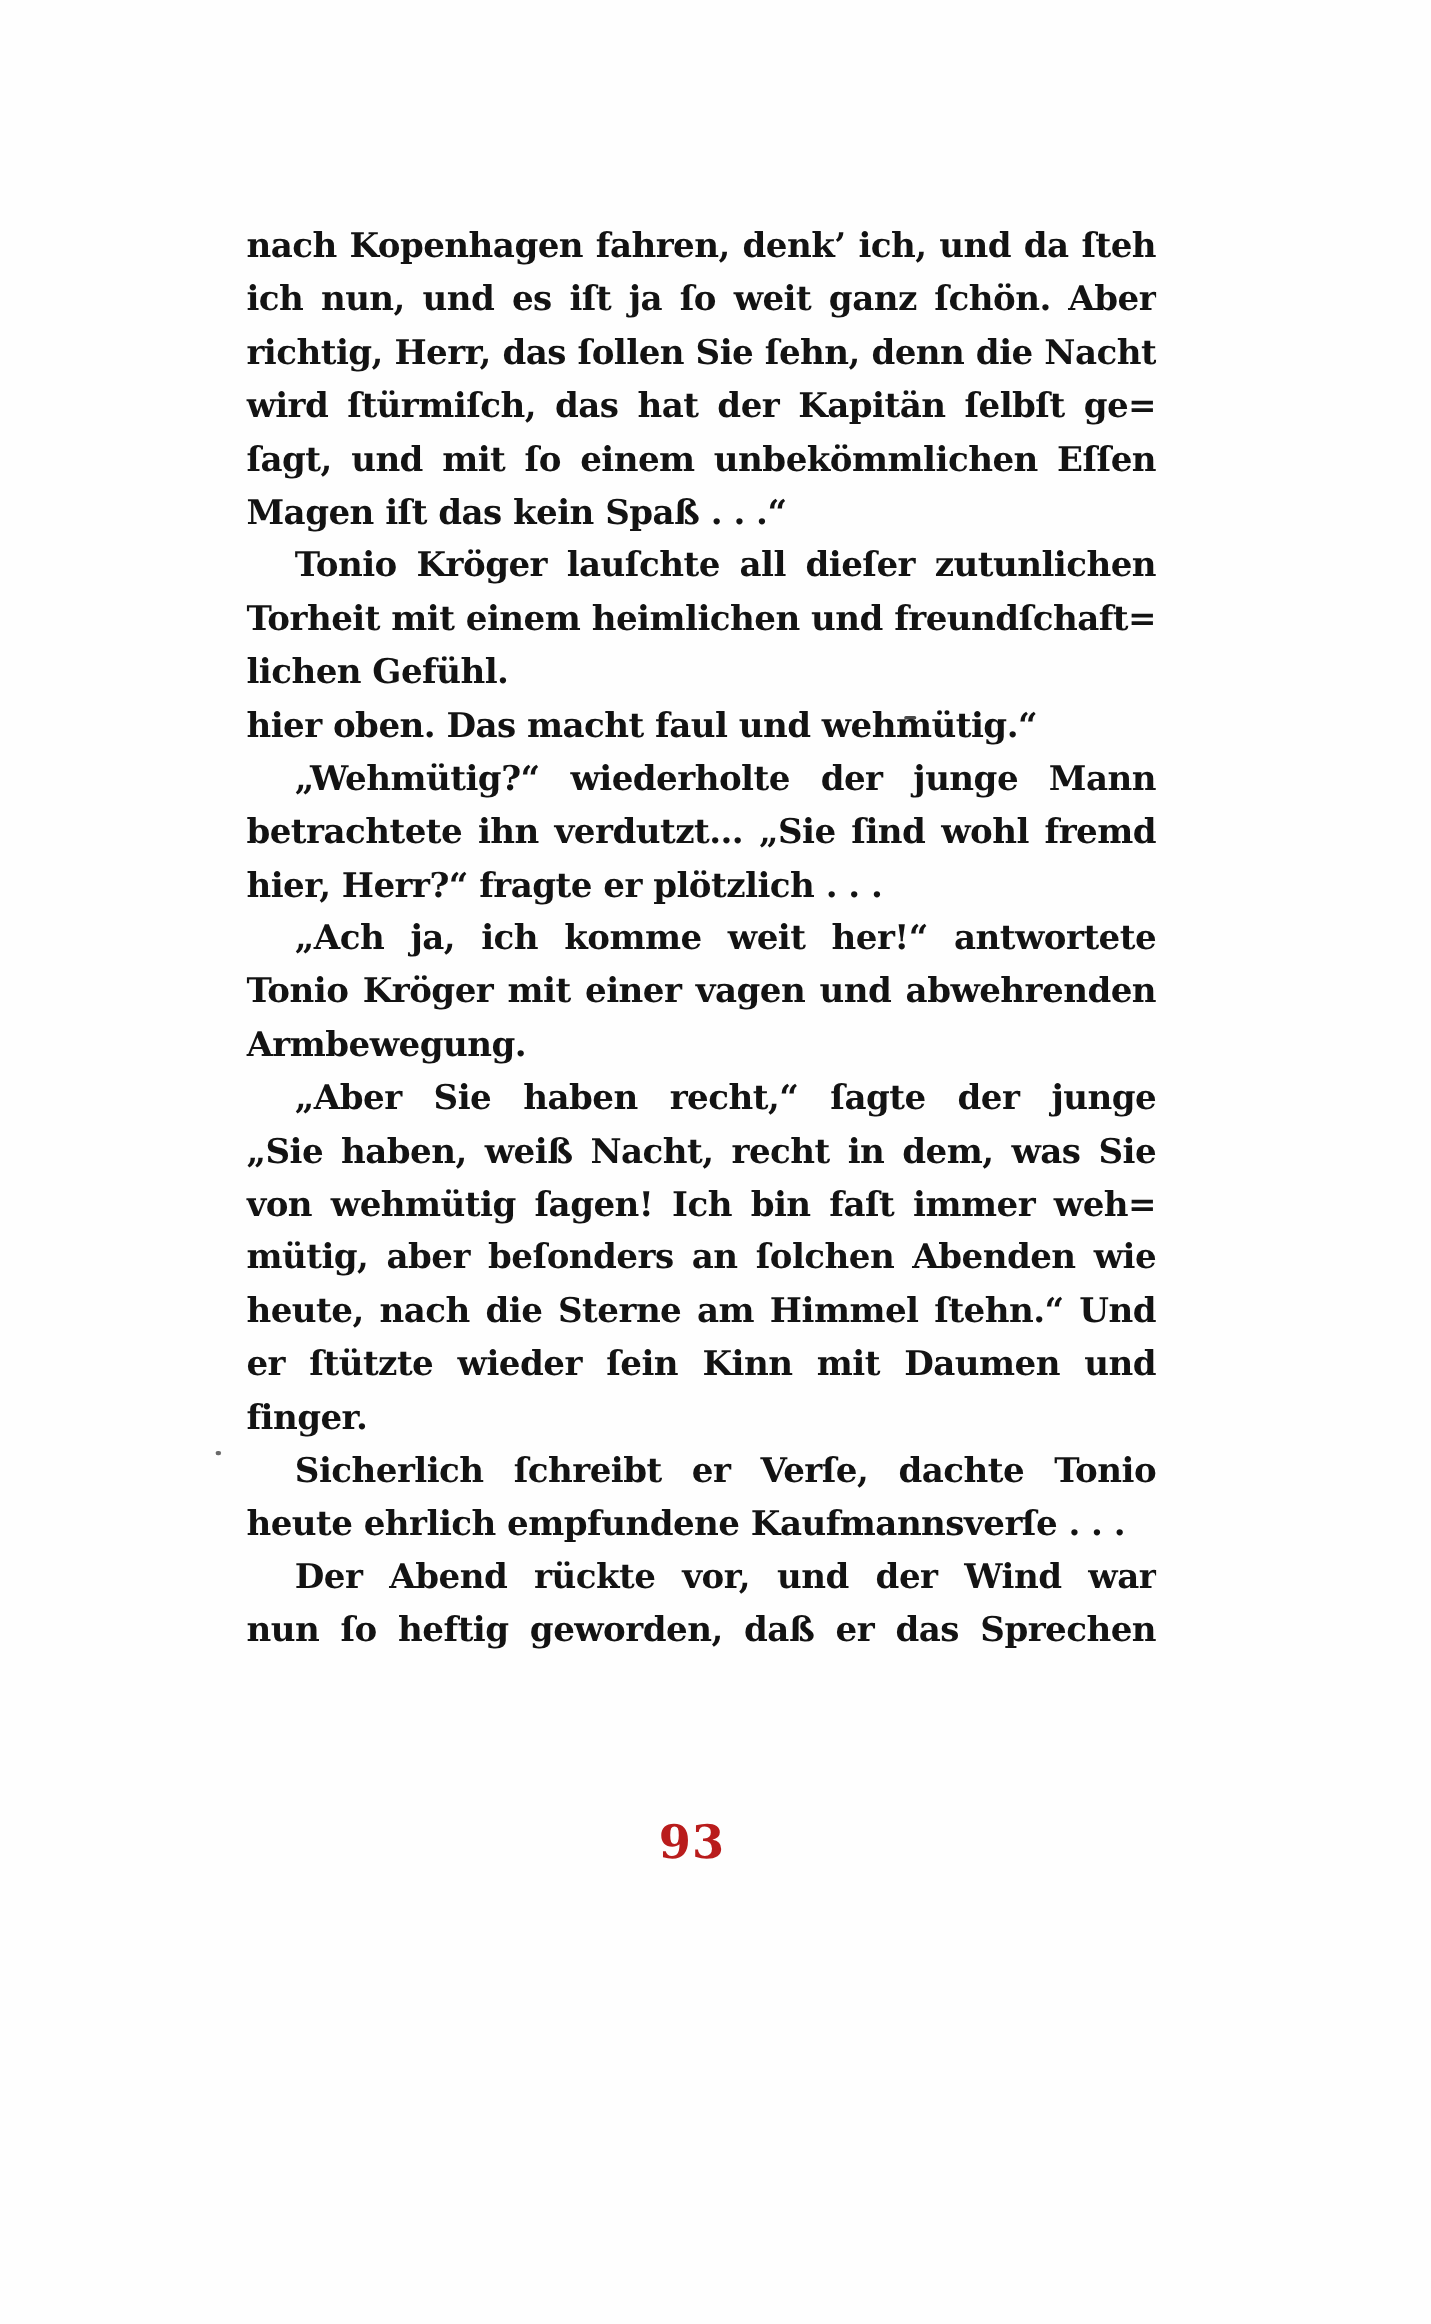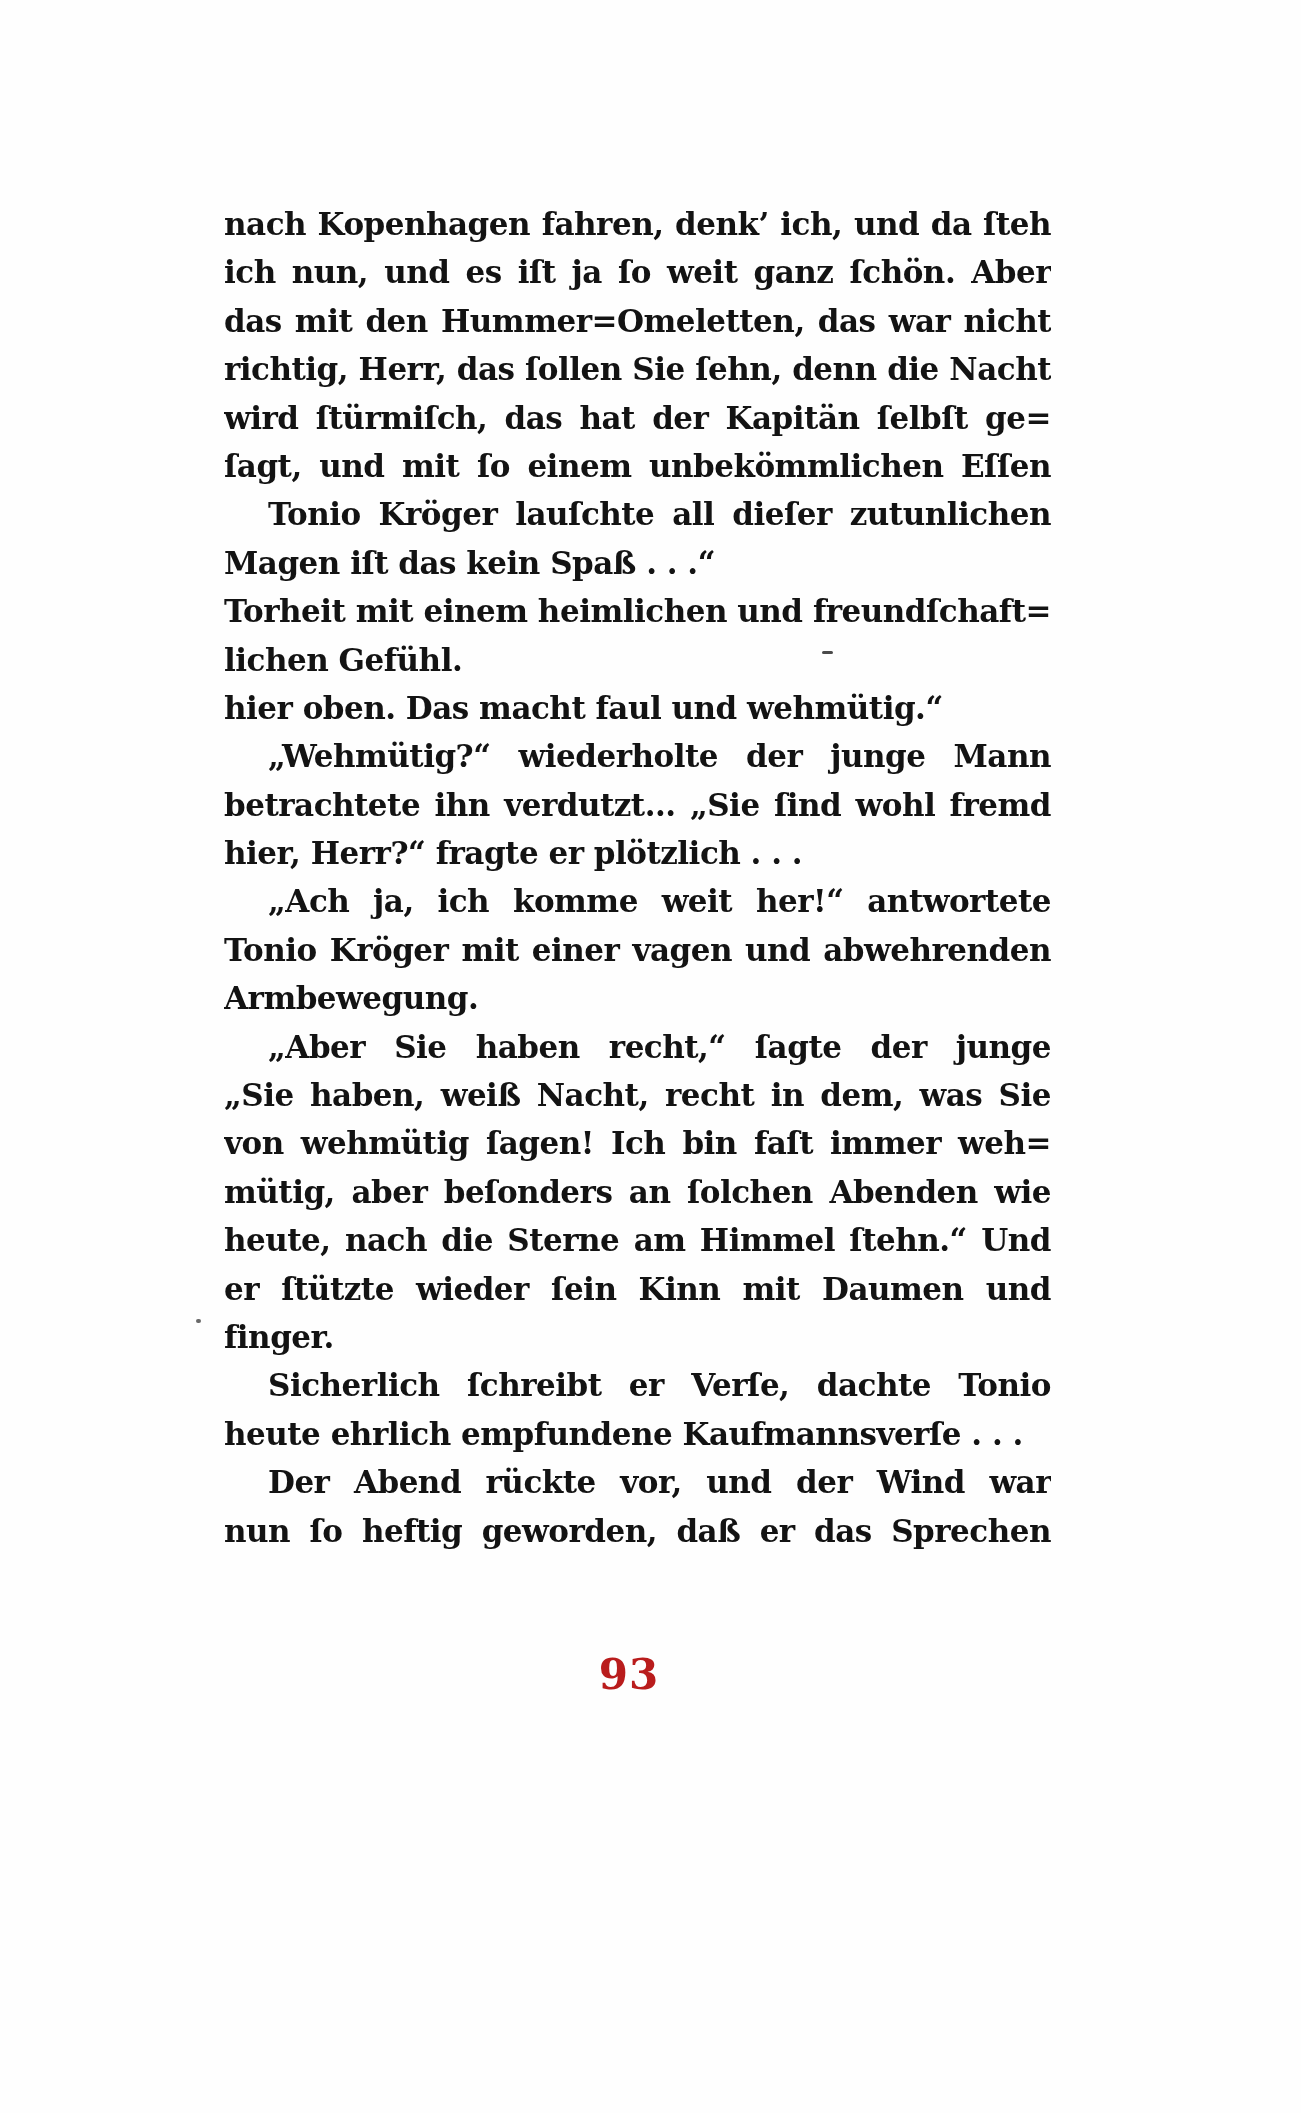--- a/index.html
+++ b/index.html
@@ -75,26 +75,25 @@
     opacity: 0.7;
   }
 </style>
 </head>
 <body style="background: rgb(254, 254, 254);">
 
 <div class="page">
   <div class="text-block" style="color: rgb(19, 19, 19);">
       <div class="line">nach Kopenhagen fahren, denk’ ich, und da ſteh</div>
       <div class="line">ich nun, und es iſt ja ſo weit ganz ſchön. Aber</div>
-      <div class="line">das mit den Hummer=Omeletten, das war nicht</div>
       <div class="line">richtig, Herr, das ſollen Sie ſehn, denn die Nacht</div>
       <div class="line">wird ſtürmiſch, das hat der Kapitän ſelbſt ge=</div>
       <div class="line">ſagt, und mit ſo einem unbekömmlichen Eſſen im</div>
+      <div class="line end">Magen iſt das kein Spaß . . .“</div>
       <div class="line indent">Tonio Kröger lauſchte all dieſer zutunlichen</div>
-      <div class="line end">Magen iſt das kein Spaß . . .“</div>
       <div class="line">Torheit mit einem heimlichen und freundſchaft=</div>
       <div class="line end">lichen Gefühl.</div>
       <div class="line end">hier oben. Das macht faul und wehmütig.“</div>
       <div class="line indent">„Wehmütig?“ wiederholte der junge Mann und</div>
       <div class="line">betrachtete ihn verdutzt... „Sie ſind wohl fremd</div>
       <div class="line end">hier, Herr?“ fragte er plötzlich . . .</div>
       <div class="line indent">„Ach ja, ich komme weit her!“ antwortete</div>
       <div class="line">Tonio Kröger mit einer vagen und abwehrenden</div>
       <div class="line end">Armbewegung.</div>
       <div class="line indent">„Aber Sie haben recht,“ ſagte der junge Mann;</div>

